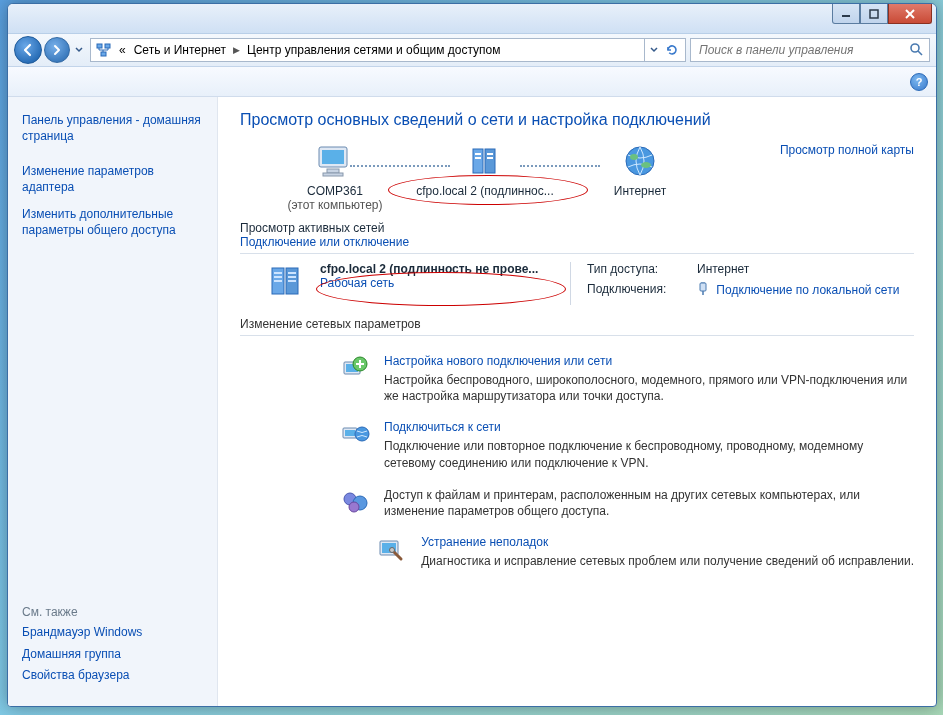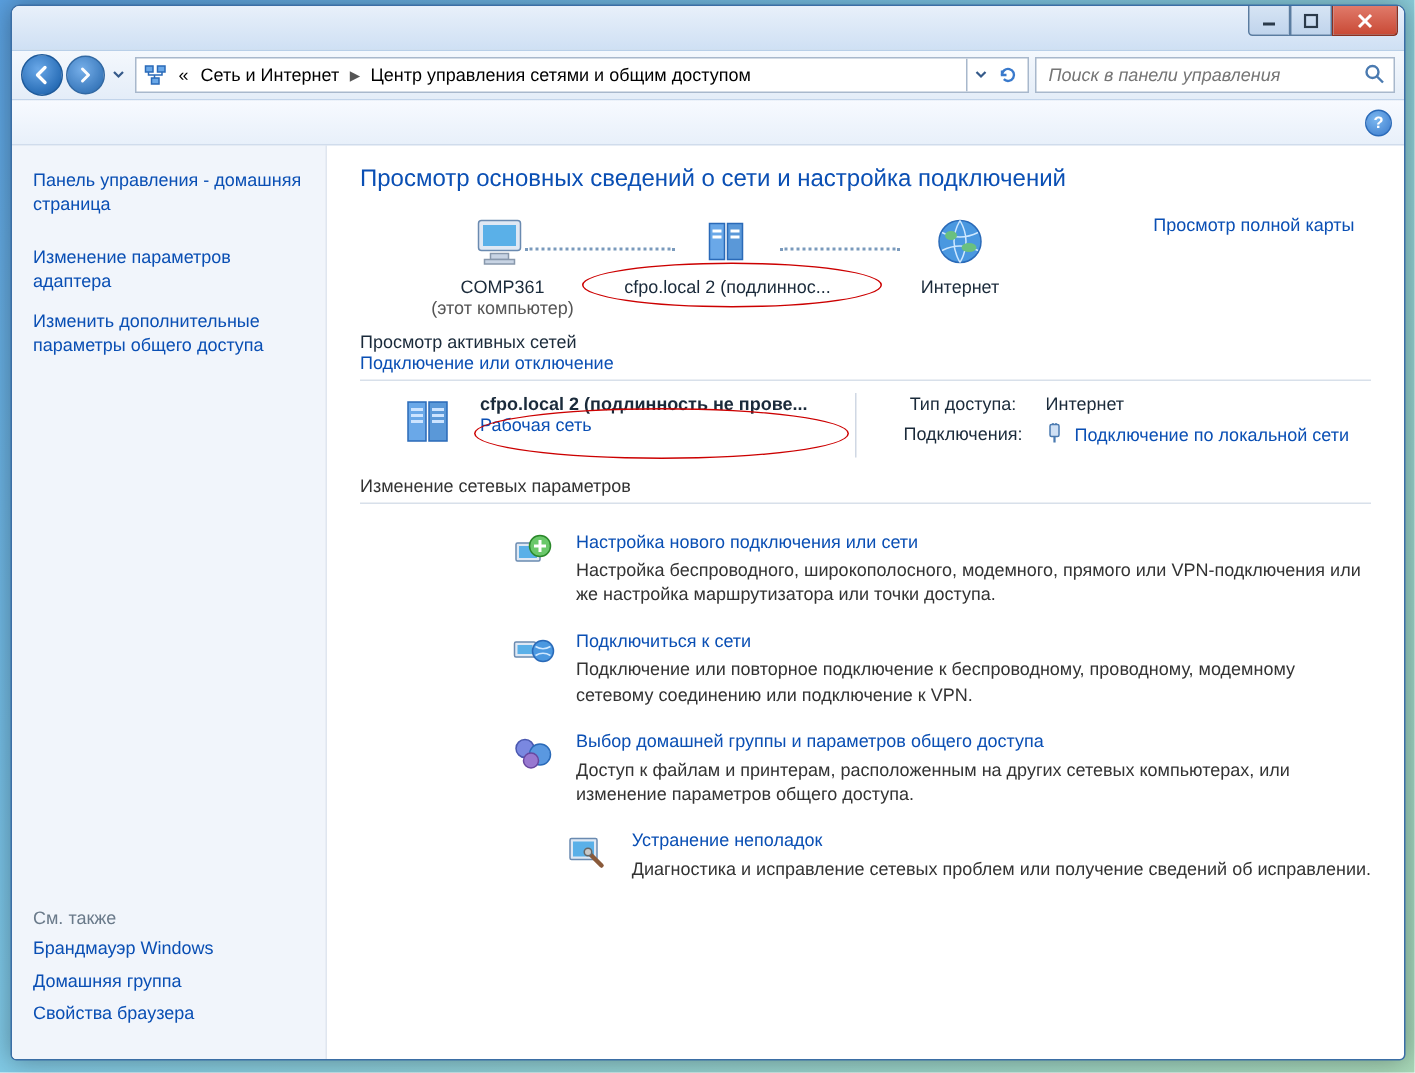--- a/index.html
+++ b/index.html
@@ -32,34 +32,34 @@
   
   .body { display:flex; height:calc(100% - 93px);}
   .sidebar { width:210px; background:#f1f5fb; border-right:1px solid #e0e6ef; padding:10px 14px 10px 14px; display:flex; flex-direction:column;}
   .sidelink { color:#0a4fb4; margin:6px 0; line-height:1.3; cursor:pointer;}
   .seealso { margin-top:auto; padding-bottom:6px;}
   .seealso .hdr { color:#6a7a8a; margin:8px 0 6px;}
   .content { flex:1; padding:10px 22px 10px 22px; overflow:auto; color:#1a2a3a;}
   h1.mainhdr { color:#0a4fb4; font-weight:normal; font-size:16px; margin:4px 0 14px;}
   .mapzone { position:relative; height:70px; margin-bottom:8px;}
   .mapitem { position:absolute; text-align:center; font-size:12px;}
-  .maplink { position:absolute; right:11px; top:0; color:#0a4fb4; cursor:pointer;}
+  .maplink { position:absolute; right:0; top:0; color:#0a4fb4; cursor:pointer;}
   .dashline { position:absolute; top:22px; height:0; border-top:2px dotted #7a9abc;}
   .annot { position:absolute; border:1.5px solid #c00; border-radius:50%; pointer-events:none;}
   .sectionrow { display:flex; align-items:baseline; margin-top:8px;flex-direction:column;}
   .sectionrow .label { flex:1;}
   .sectionrow .rlink { color:#0a4fb4; cursor:pointer;}
   .hr { height:1px; background:#d8e0ea; margin:4px 0 8px;}
   .activebox { display:flex; margin:4px 0 12px;}
   .abLeft { display:flex; align-items:flex-start; width:330px; position:relative;}
   .abicon { margin:0 10px 0 28px;}
   .abtext b { font-size:12px;}
   .abtext .type { color:#0a4fb4; cursor:pointer;}
   .abRight { display:flex; border-left:1px solid #d0d8e4; padding-left:16px;}
-  .abRight .col1 { width:110px;text-align:center;}
+  .abRight .col1 { width:110px;}
   .abRight .col2 a { color:#0a4fb4; cursor:pointer;}
   .abRight .row { display:flex; margin-bottom:6px;}
   .plugicon { display:inline-block; width:12px; height:14px; margin-right:4px; vertical-align:-2px;}
   .tasks { margin-top:18px;}
   .task { display:flex; margin:16px 0;justify-content:flex-end;}
   .ticon { width:30px; height:30px; margin:0 14px 0 26px; flex-shrink:0;}
   .task .tt { color:#0a4fb4; cursor:pointer; margin-bottom:4px;}
   .task .td { color:#333; line-height:1.35; max-width:530px;}
   .subt { font-size:12px; color:#333; margin-top:6px;}
 </style>
@@ -301,21 +301,20 @@
         </div>
         <div class="task">
           <span class="ticon">
             <svg width="30" height="30">
                 <circle cx="10" cy="12" r="6" fill="#7a88e0" stroke="#4a58b0"></circle>
                 <circle cx="20" cy="16" r="7" fill="#5a98e0" stroke="#2a6ab8"></circle>
                 <circle cx="14" cy="20" r="5" fill="#9878d0" stroke="#6848a0"></circle>
               </svg>
           </span>
           <div>
-            <div class="tt">Выбор домашней группы и параметров общего доступа</div>
             <div class="td">Доступ к файлам и принтерам, расположенным на других сетевых компьютерах, или изменение параметров общего доступа.</div>
           </div>
         </div>
         <div class="task">
           <span class="ticon">
             <svg width="30" height="30">
                 <rect x="3" y="6" width="18" height="14" rx="1" fill="#dfe8f4" stroke="#6a8ab0"></rect>
                 <rect x="5" y="8" width="14" height="10" fill="#5ab0e8"></rect>
                 <path d="M16 16 l8 8" stroke="#8a5a3a" stroke-width="3" stroke-linecap="round"></path>
                 <circle cx="15" cy="15" r="2.5" fill="#c8c8c8" stroke="#666"></circle>

